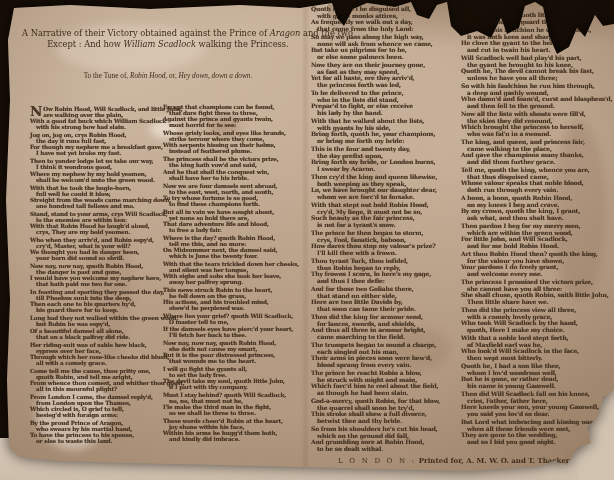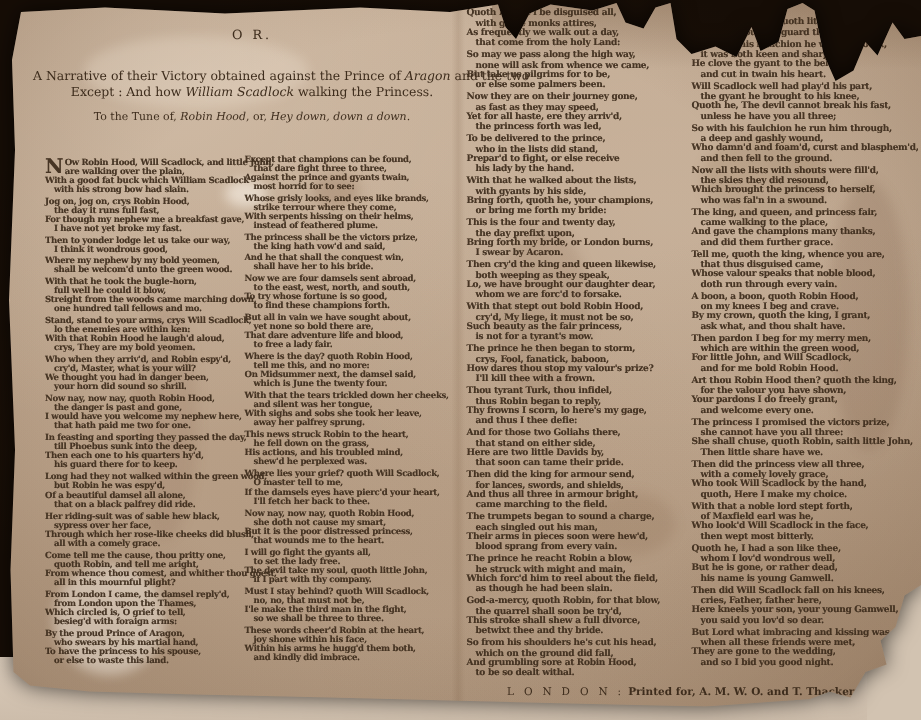--- a/index.html
+++ b/index.html
@@ -49,21 +49,21 @@
   .st7 { left:552px; top:120px; width:54px; height:180px; background:rgba(100,70,45,.15); }
   .st8 { left:392px; top:328px; width:58px; height:42px; background:rgba(120,85,55,.14); }
   .st9 { left:56px;  top:24px;  width:150px; height:48px; background:rgba(255,246,232,.22); }
 
   .ink { color:var(--ink,#3e2d1d); }
   .title-block { position:absolute; left:22px; top:12px; width:292px; text-align:center; }
   .title-line { font-size:9.5px; line-height:12px; letter-spacing:-.1px; white-space:nowrap; }
   .or-divider { font-size:8.5px; letter-spacing:2px; margin-top:7px; }
   .subtitle { font-size:8.3px; line-height:10.5px; margin-top:16px; white-space:nowrap; }
   .subtitle.second { margin-top:0; }
-  .tune-line { font-size:7.3px; margin-top:7px; white-space:nowrap; }
+  .tune-line { font-size:7.3px; margin-top:22px; white-space:nowrap;font-family:Liberation Serif, serif; }
   .it { font-style:italic; }
 
   .col { position:absolute; font-weight:700; font-size:5.7px; line-height:6.1px;
          letter-spacing:-.2px; color:var(--ink,#3e2d1d); opacity:.93;
          text-shadow:0 0 .4px rgba(62,45,29,.55); }
   .col[data-col="2"], .col[data-col="3"] { font-size:6px; line-height:6.5px; }
   .col .stanza { margin-bottom:1.8px; }
   .col[data-col="2"] .stanza, .col[data-col="3"] .stanza { margin-bottom:2px; }
   .vline { white-space:nowrap; }
   .vline.ind { padding-left:6px; }
@@ -88,21 +88,20 @@
       <div class="stain st2"></div>
       <div class="stain st3"></div>
       <div class="stain st4"></div>
       <div class="stain st5"></div>
       <div class="stain st6"></div>
       <div class="stain st7"></div>
       <div class="stain st8"></div>
       <div class="stain st9"></div>
 
       <div class="title-block ink">
-        <div class="or-divider">O R.</div>
         <div class="subtitle"><span>A Narrative of their Victory obtained against the Prince of </span><span class="it">Aragon</span><span> and the two</span></div>
         <div class="subtitle second"><span>Except : And how </span><span class="it">William Scadlock</span><span> walking the Princess.</span></div>
         <div class="tune-line"><span>To the Tune of, </span><span class="it">Robin Hood</span><span>, or, </span><span class="it">Hey down, down a down</span><span>.</span></div>
       </div>
 
       <div class="col" data-col="0" style="left:30px; top:106px; width:132px;">
           <div class="stanza">
             <span class="dropcap">N</span>
             <div class="vline">Ow Robin Hood, Will Scadlock, and little John,</div>
             <div class="vline ind">are walking over the plain,</div>

